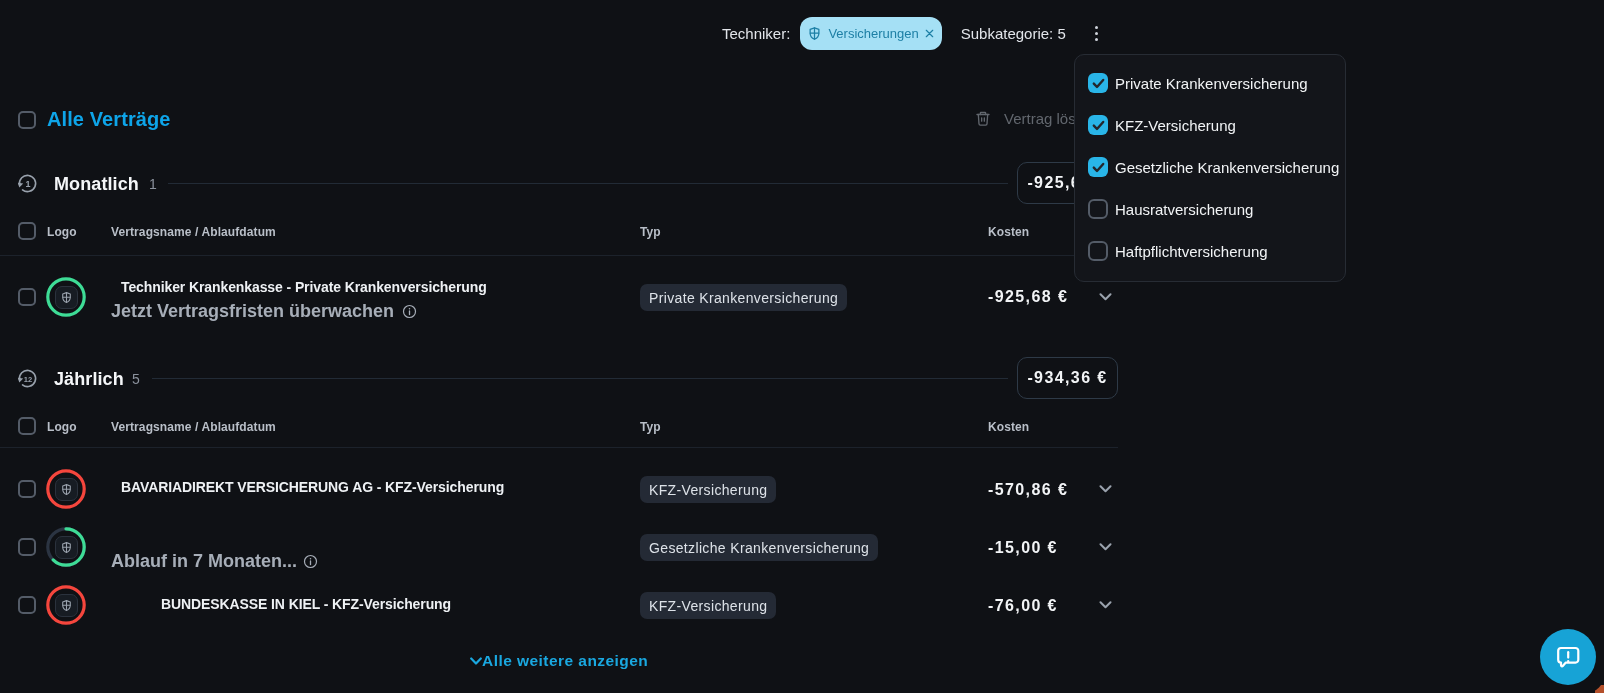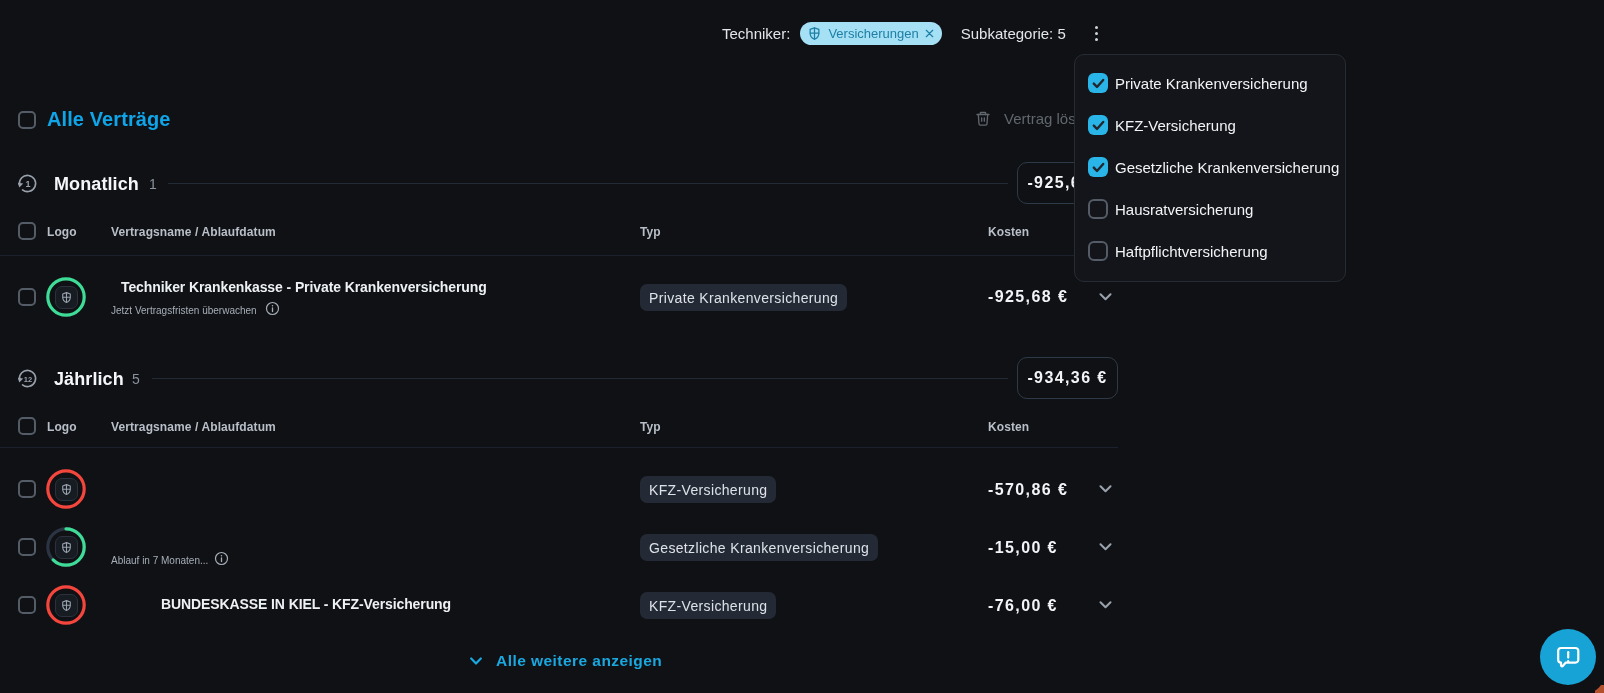--- a/index.html
+++ b/index.html
@@ -5,55 +5,55 @@
 <style>
   html,body{margin:0;padding:0;background:#0f1115;}
   *{box-sizing:border-box;}
   svg{display:block;}
   #app{position:relative;width:1604px;height:693px;background:#0f1115;overflow:hidden;
        font-family:"Liberation Sans",sans-serif;-webkit-font-smoothing:antialiased;}
   .abs{position:absolute;}
   .cb{position:absolute;width:18px;height:18px;border:2px solid #545c68;border-radius:5px;background:transparent;}
   
   .fbar{position:absolute;left:722px;top:21px;height:25px;display:flex;align-items:center;color:#e2e5ea;font-size:15px;}
-  .chip-blue{display:flex;align-items:center;height:23px;background:#a5e0f5;border-radius:12px;
+  .chip-blue{display:flex;align-items:center;height:33px;background:#a5e0f5;border-radius:12px;
              padding:0 7px;margin-left:10px;color:#1d7fa5;font-size:13px;font-weight:500;}
   .subk{margin-left:19px;}
   .dots{margin-left:29px;display:flex;flex-direction:column;gap:3px;align-items:center;}
   .dots i{width:3px;height:3px;border-radius:50%;background:#ced3da;display:block;}
   
   .h1{position:absolute;left:47px;top:108px;font-size:20px;font-weight:700;color:#0ea5e9;letter-spacing:.1px;}
   .delbtn{position:absolute;left:975px;top:110px;display:flex;align-items:center;color:#62676e;font-size:15px;}
   .delbtn span{margin-left:13px;}
   .sec-title{font-size:18px;font-weight:700;color:#f4f6f8;letter-spacing:.1px;}
   .sec-count{font-size:14px;color:#8b929d;font-weight:400;}
   .sline{position:absolute;height:1px;background:#222b36;}
   .sumbtn{position:absolute;left:1017px;width:101px;height:42px;border:1px solid #2e3a47;border-radius:10px;
           display:flex;align-items:center;justify-content:center;color:#f2f4f6;font-size:16px;font-weight:700;letter-spacing:1.4px;}
   
   .th{position:absolute;font-size:12px;font-weight:700;color:#b9bfc8;letter-spacing:.1px;}
   .hline{position:absolute;left:0;width:1118px;height:1px;background:#1c222b;}
   .rowtitle{position:absolute;font-size:14px;font-weight:700;color:#eef1f4;letter-spacing:-.1px;margin-left:10px;}
-  .rowsub{position:absolute;font-size:10px;font-weight:400;color:#a7aeb8;display:flex;align-items:flex-end;}
+  .rowsub{position:absolute;font-size:18px;font-weight:700;color:#a7aeb8;display:flex;align-items:center;}
   .typechip{position:absolute;height:27px;background:#242a35;border-radius:7px;display:flex;align-items:center;
             padding:0 9px;color:#dde2e8;font-size:14px;letter-spacing:.35px;}
   .amt{position:absolute;left:988px;font-size:16px;font-weight:700;color:#f2f4f6;letter-spacing:1.4px;}
   .logo{position:absolute;width:40px;height:40px;}
   .logo .sq{position:absolute;left:8.5px;top:8.5px;width:23px;height:23px;background:#171c23;
             border:1px solid #2b323d;border-radius:7px;display:flex;align-items:center;justify-content:center;}
   
   .panel{position:absolute;left:1074px;top:54px;width:272px;height:228px;background:#13151a;
          border:1px solid #272c34;border-radius:10px;z-index:10;padding-top:7px;}
   .prow{height:42px;display:flex;align-items:center;padding-left:13px;}
   .prow .lbl{margin-left:7px;color:#f2f4f6;font-size:15px;white-space:nowrap;}
   .pcb{width:20px;height:20px;border:2px solid #545c68;border-radius:6px;flex:none;}
   .pcbchk{background:#29b5e8;border:none;display:flex;align-items:center;justify-content:center;}
   
   .morelink{position:absolute;left:470px;top:652px;display:flex;align-items:center;color:#1aa8e0;}
-  .morelink span{margin-left:14px;font-size:15.5px;font-weight:700;letter-spacing:.45px;}
+  .morelink span{font-size:15.5px;font-weight:700;letter-spacing:.45px;}
   
   .chat-orange{position:absolute;right:0;bottom:0;width:9px;height:8px;background:#b4502b;}
   .chat-dark{position:absolute;right:0;bottom:0;width:90px;height:80px;background:#0f1115;border-bottom-right-radius:18px;}
   .chat-btn{position:absolute;left:1540px;top:629px;width:56px;height:56px;border-radius:50%;background:#17a3d6;
             display:flex;align-items:center;justify-content:center;}
 </style>
 </head>
 <body>
 <div id="app">
 
@@ -163,20 +163,21 @@
         <circle cx="20" cy="20" r="18.2" fill="none" stroke="#f5463d" stroke-width="3.2"></circle>
       </svg>
     <div class="sq">
       <svg width="13" height="13" viewBox="0 0 24 24" fill="none" stroke="#99a1ac" stroke-width="2" stroke-linecap="round" stroke-linejoin="round">
           <path d="M12 3l7 2.5V11c0 5-3 8.6-7 10-4-1.4-7-5-7-10V5.5L12 3z"></path>
           <path d="M12 3v18"></path>
           <path d="M5.3 11.5h13.4"></path>
         </svg>
     </div>
   </div>
+  <div class="rowtitle" style="left:111px;top:479px;">BAVARIADIREKT VERSICHERUNG AG - KFZ-Versicherung</div>
   <div class="typechip" style="left:640px;top:476px;">KFZ-Versicherung</div>
   <div class="amt" style="top:481px;">-570,86&nbsp;€</div>
   <div class="abs" style="left:1099px;top:485px;">
     <svg width="13" height="8" viewBox="0 0 13 8" fill="none" stroke="#9aa2ad" stroke-width="2" stroke-linecap="round" stroke-linejoin="round">
         <path d="M1.5 1.2l5 5.1 5-5.1"></path>
       </svg>
   </div>
 
   <div class="cb" style="left:18px;top:538px;"></div>
   <div class="logo" style="left:46px;top:527px;">

